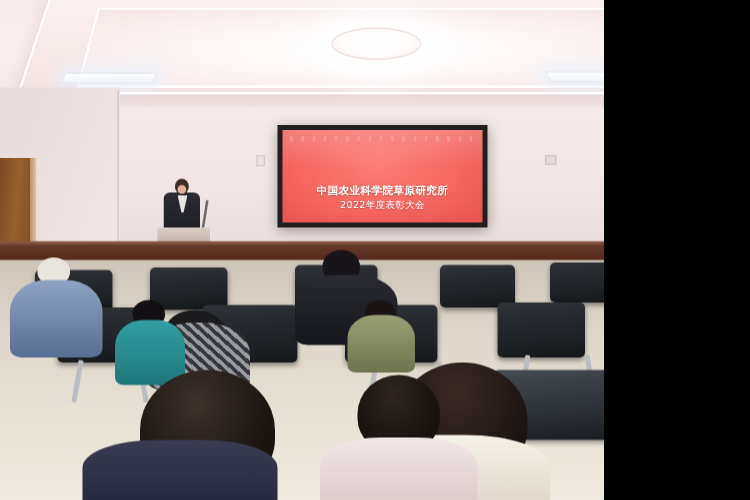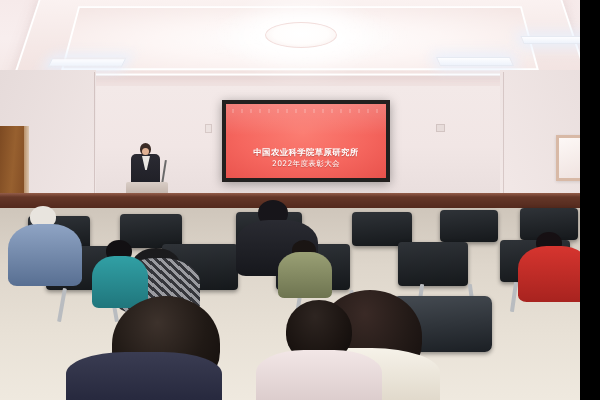--- a/index.html
+++ b/index.html
@@ -1,20 +1,20 @@
 <!DOCTYPE html>
 <html><head>
 <meta charset="utf-8">
 <style>
   html,body{margin:0;padding:0;background:#000;}
   *{box-sizing:border-box;}
 
   #stage{
     position:relative;
-    width:580px;height:400px;
+    width:483px;height:400px;
     overflow:hidden;
     font-family:"DejaVu Sans","Liberation Sans",sans-serif;
     background:#efe9e6;
   }
 
   
   .ceiling{
     position:absolute;left:0;top:0;width:600px;height:96px;
     background:linear-gradient(180deg,#f6eaea 0%,#f8eeee 40%,#f3e6e4 100%);
   }

